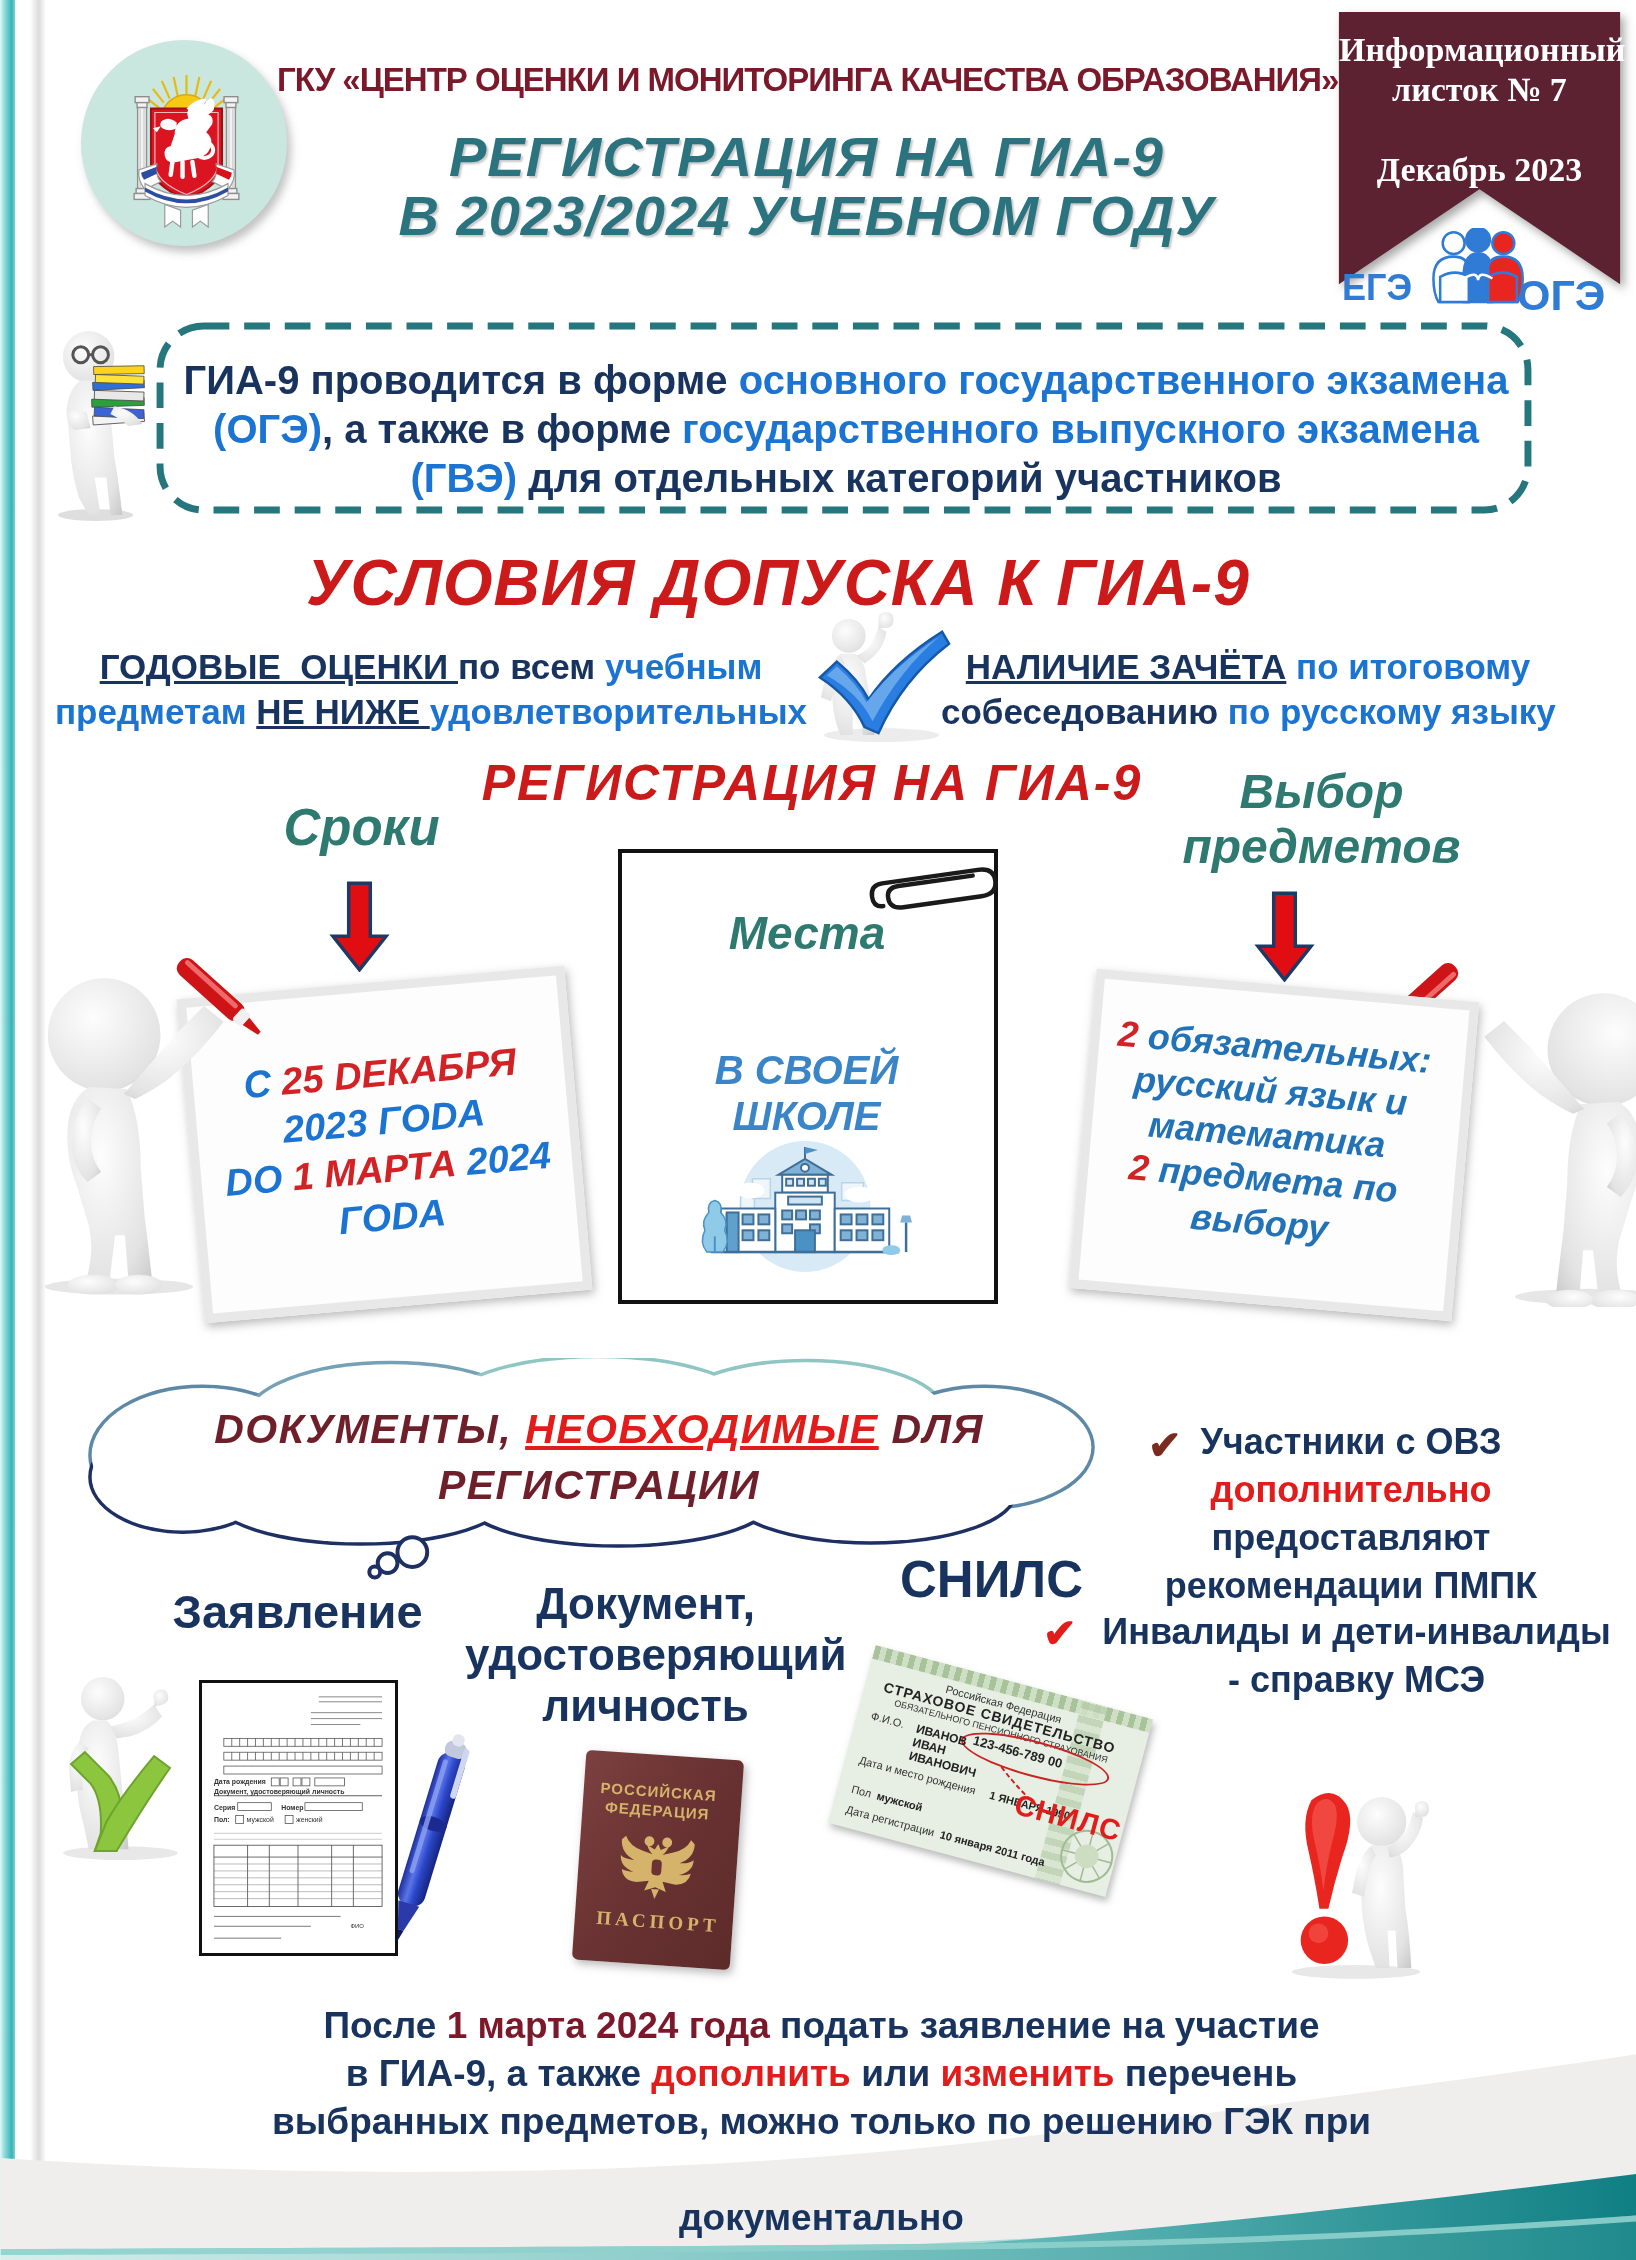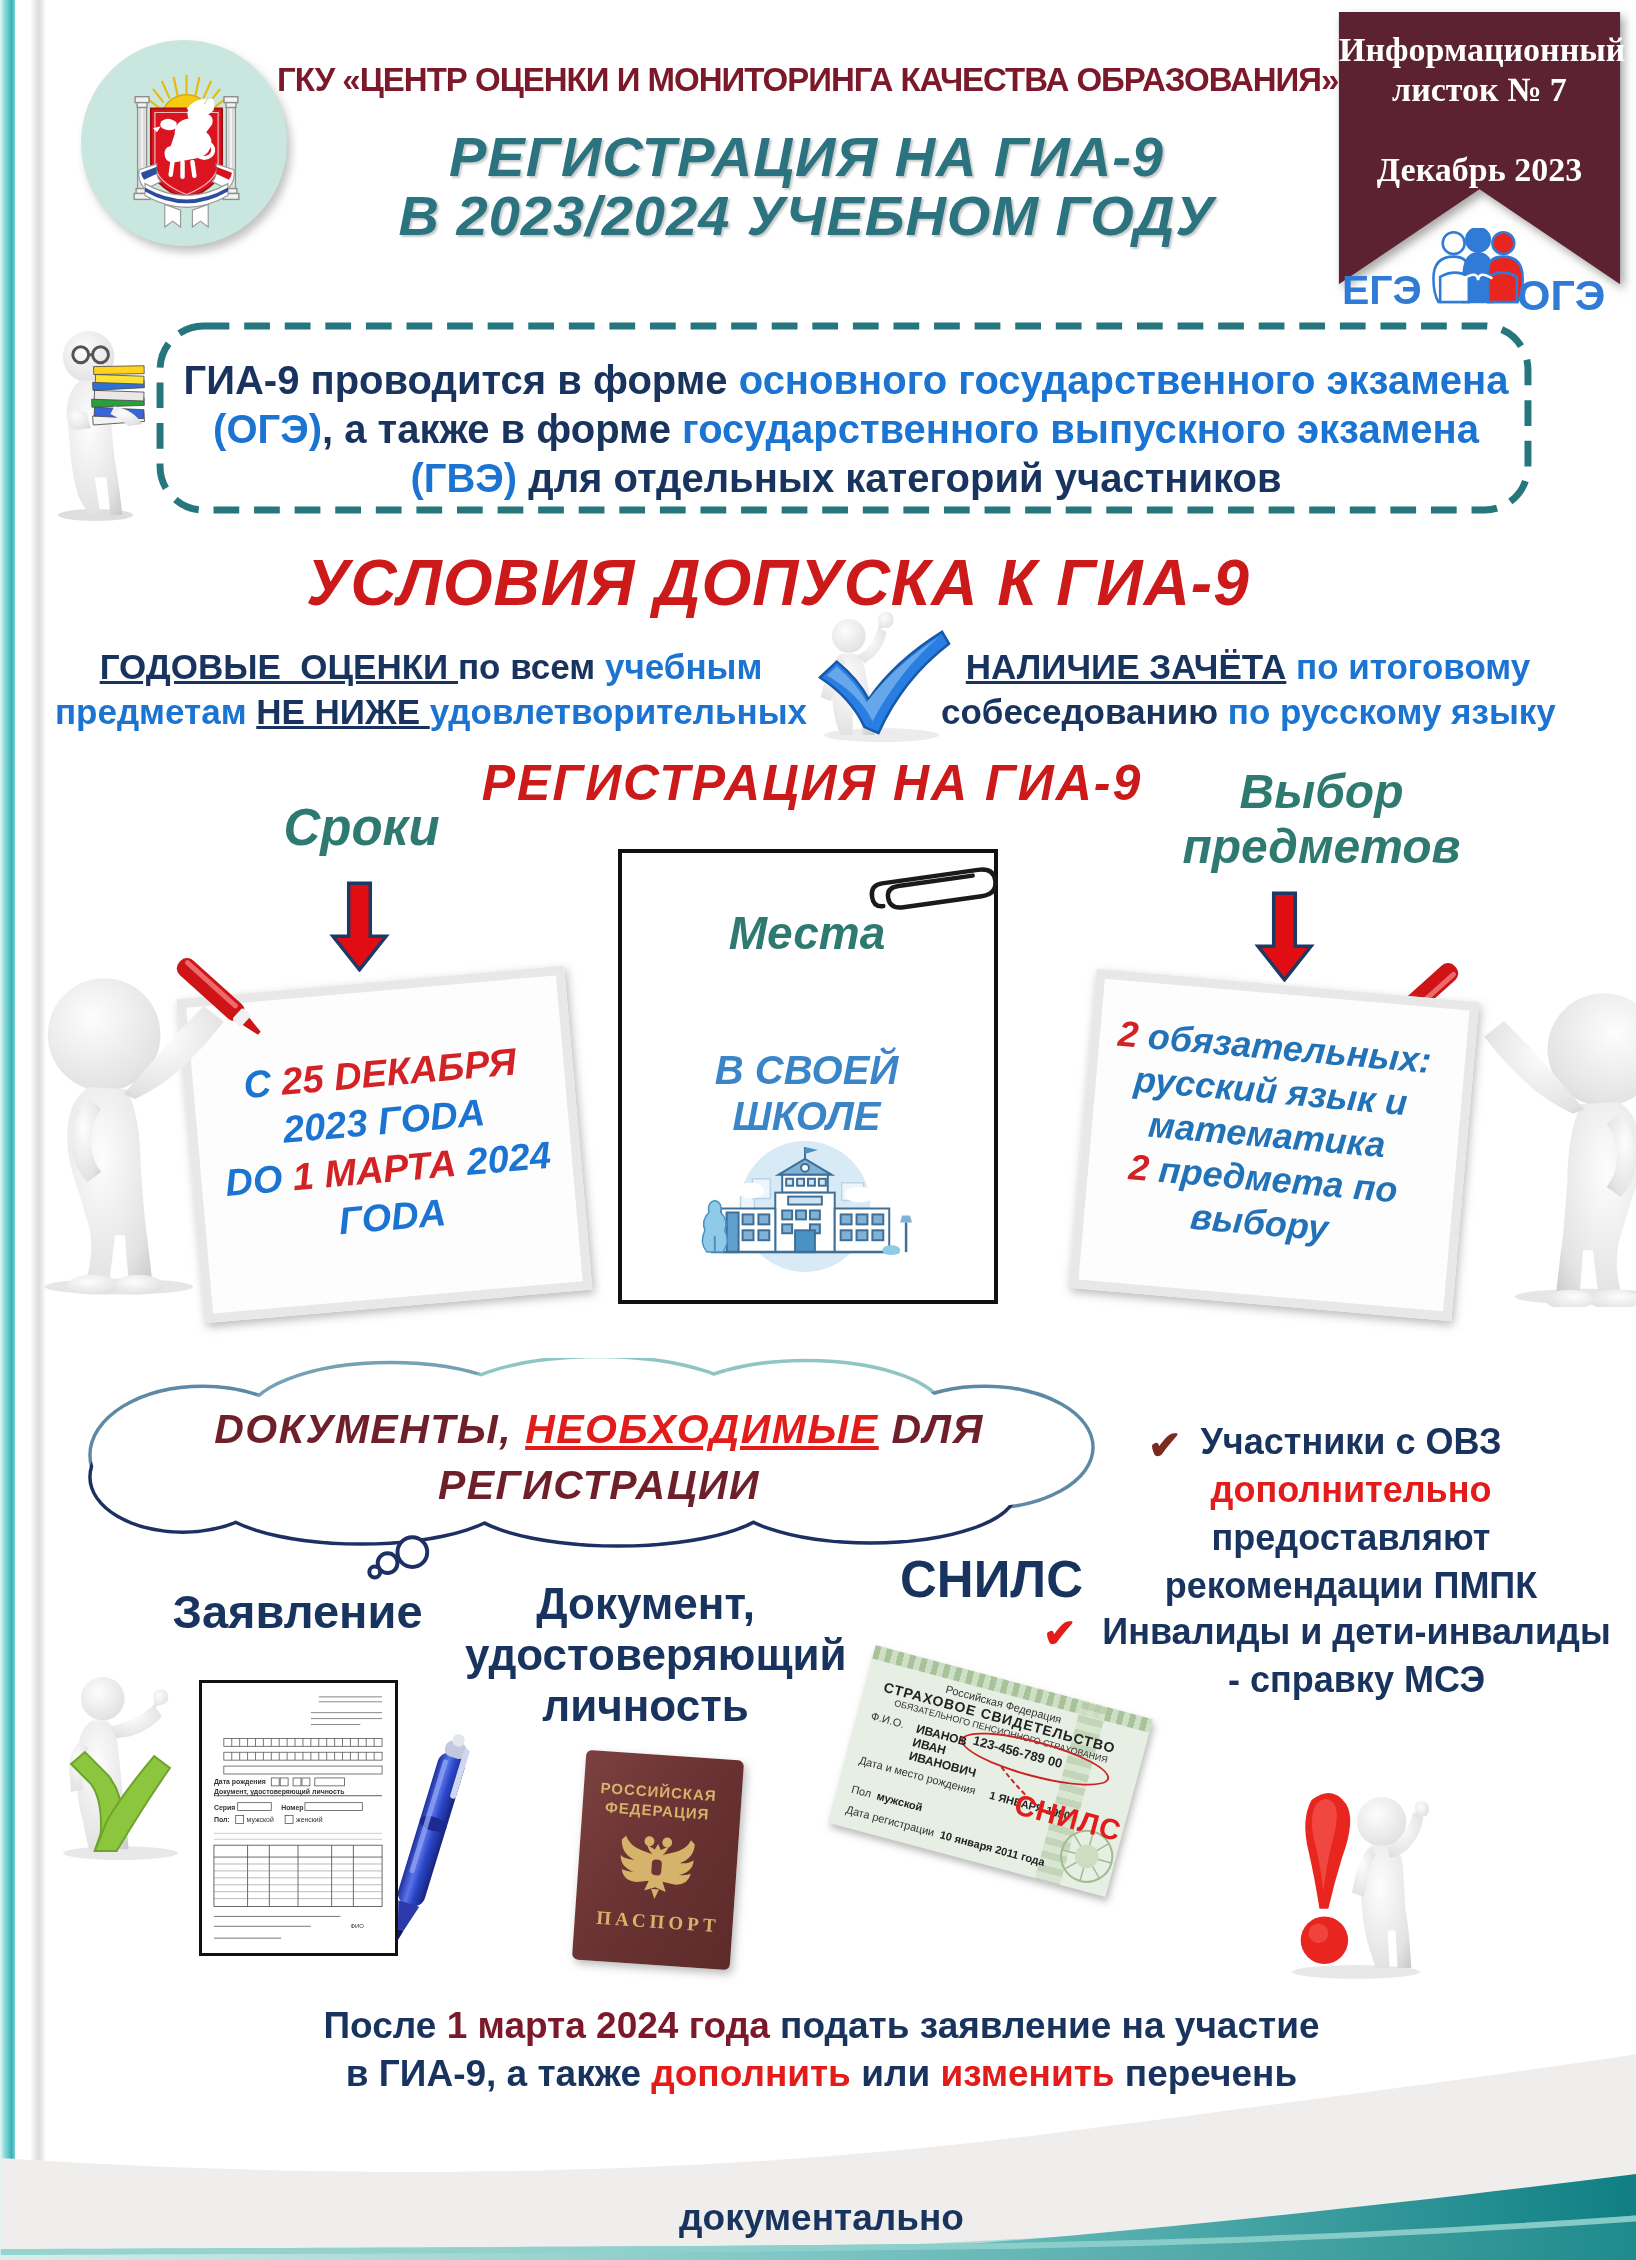--- a/index.html
+++ b/index.html
@@ -114,21 +114,21 @@
   <defs>
       <filter id="bsh" x="-20%" y="-20%" width="140%" height="140%">
     <feDropShadow dx="4" dy="5" stdDeviation="5" flood-color="#777" flood-opacity="0.65"></feDropShadow>
   </filter>
     </defs>
   <polygon points="12,6 296,6 296,281 154,185 12,281" fill="#5c2130" filter="url(#bsh)"></polygon>
 </svg>
 <div class="abs ctr" style="left:1339px;top:30px;width:281px;color:#fff;
   font-family:'Liberation Serif',serif;font-weight:bold;font-size:34px;line-height:40px;">Информационный<br>листок № 7<br><br>Декабрь 2023</div>
 
-<div class="abs" style="left:1342px;top:267px;font-size:41px;font-weight:bold;color:#2f7bd6;">ЕГЭ</div>
+<div class="abs" style="left:1342px;top:267px;font-size:36px;font-weight:bold;color:#2f7bd6;">ЕГЭ</div>
 <div class="abs" style="left:1517px;top:271px;font-size:43px;font-weight:bold;color:#2f7bd6;">ОГЭ</div>
 <svg class="abs" style="left:1430px;top:228px;" width="97" height="80" viewBox="0 0 115 95">
   <g stroke="#2f7bd6" stroke-width="3">
     <circle cx="28" cy="18" r="13" fill="#ffffff"></circle>
     <circle cx="57" cy="14" r="14" fill="#2f7bd6"></circle>
     <circle cx="87" cy="18" r="13" fill="#e8261f"></circle>
     <path d="M4,60 Q4,34 28,34 Q44,34 46,48 L46,88 L10,88 Q4,78 4,60 Z" fill="#ffffff"></path>
     <path d="M40,52 Q42,30 57,30 Q72,30 74,52 L74,88 L40,88 Z" fill="#2f7bd6"></path>
     <path d="M69,48 Q70,34 87,34 Q110,34 110,60 Q110,78 104,88 L69,88 Z" fill="#e8261f"></path>
     <path d="M12,58 Q30,48 46,58 L46,88 L12,88 Z" fill="#ffffff"></path>
@@ -569,17 +569,17 @@
   <circle cx="106" cy="40" r="25" fill="url(#fg)"></circle>
   <path d="M96,64 Q84,72 84,94 L86,128 Q88,152 94,170 L100,188 L114,188 L112,150 L120,150 L122,188 L136,188 Q134,150 130,128 L128,94 Q128,70 116,64 Z" fill="url(#fg)"></path>
   <path d="M112,66 Q126,58 134,42 L138,30 L148,36 Q146,54 132,68 Q122,76 114,76 Z" fill="url(#fg)"></path>
   <path d="M140,28 q-2,-8 6,-9 q8,0 8,8 q0,8 -8,8 l-6,0 Z" fill="url(#fg)"></path>
   <path d="M96,66 Q84,76 80,92 L76,112 L88,116 L92,96 Q94,82 100,74 Z" fill="url(#fg)"></path>
 </svg>
 
 <div class="abs ctr" style="left:178px;top:2002px;width:1287px;font-size:37px;line-height:48px;font-weight:bold;">
   <span class="navy">После </span><span style="color:#7b1829;">1 марта 2024 года</span><span class="navy"> подать заявление на участие</span><br>
   <span class="navy">в ГИА-9, а также </span><span style="color:#e21b1b;">дополнить</span><span class="navy"> или </span><span style="color:#e21b1b;">изменить</span><span class="navy"> перечень</span><br>
-  <br>
+  <span class="navy">выбранных предметов, можно только по решению ГЭК при</span><br>
   <br>
   <span class="navy">документально</span>
 </div>
 
 
 </body></html>

